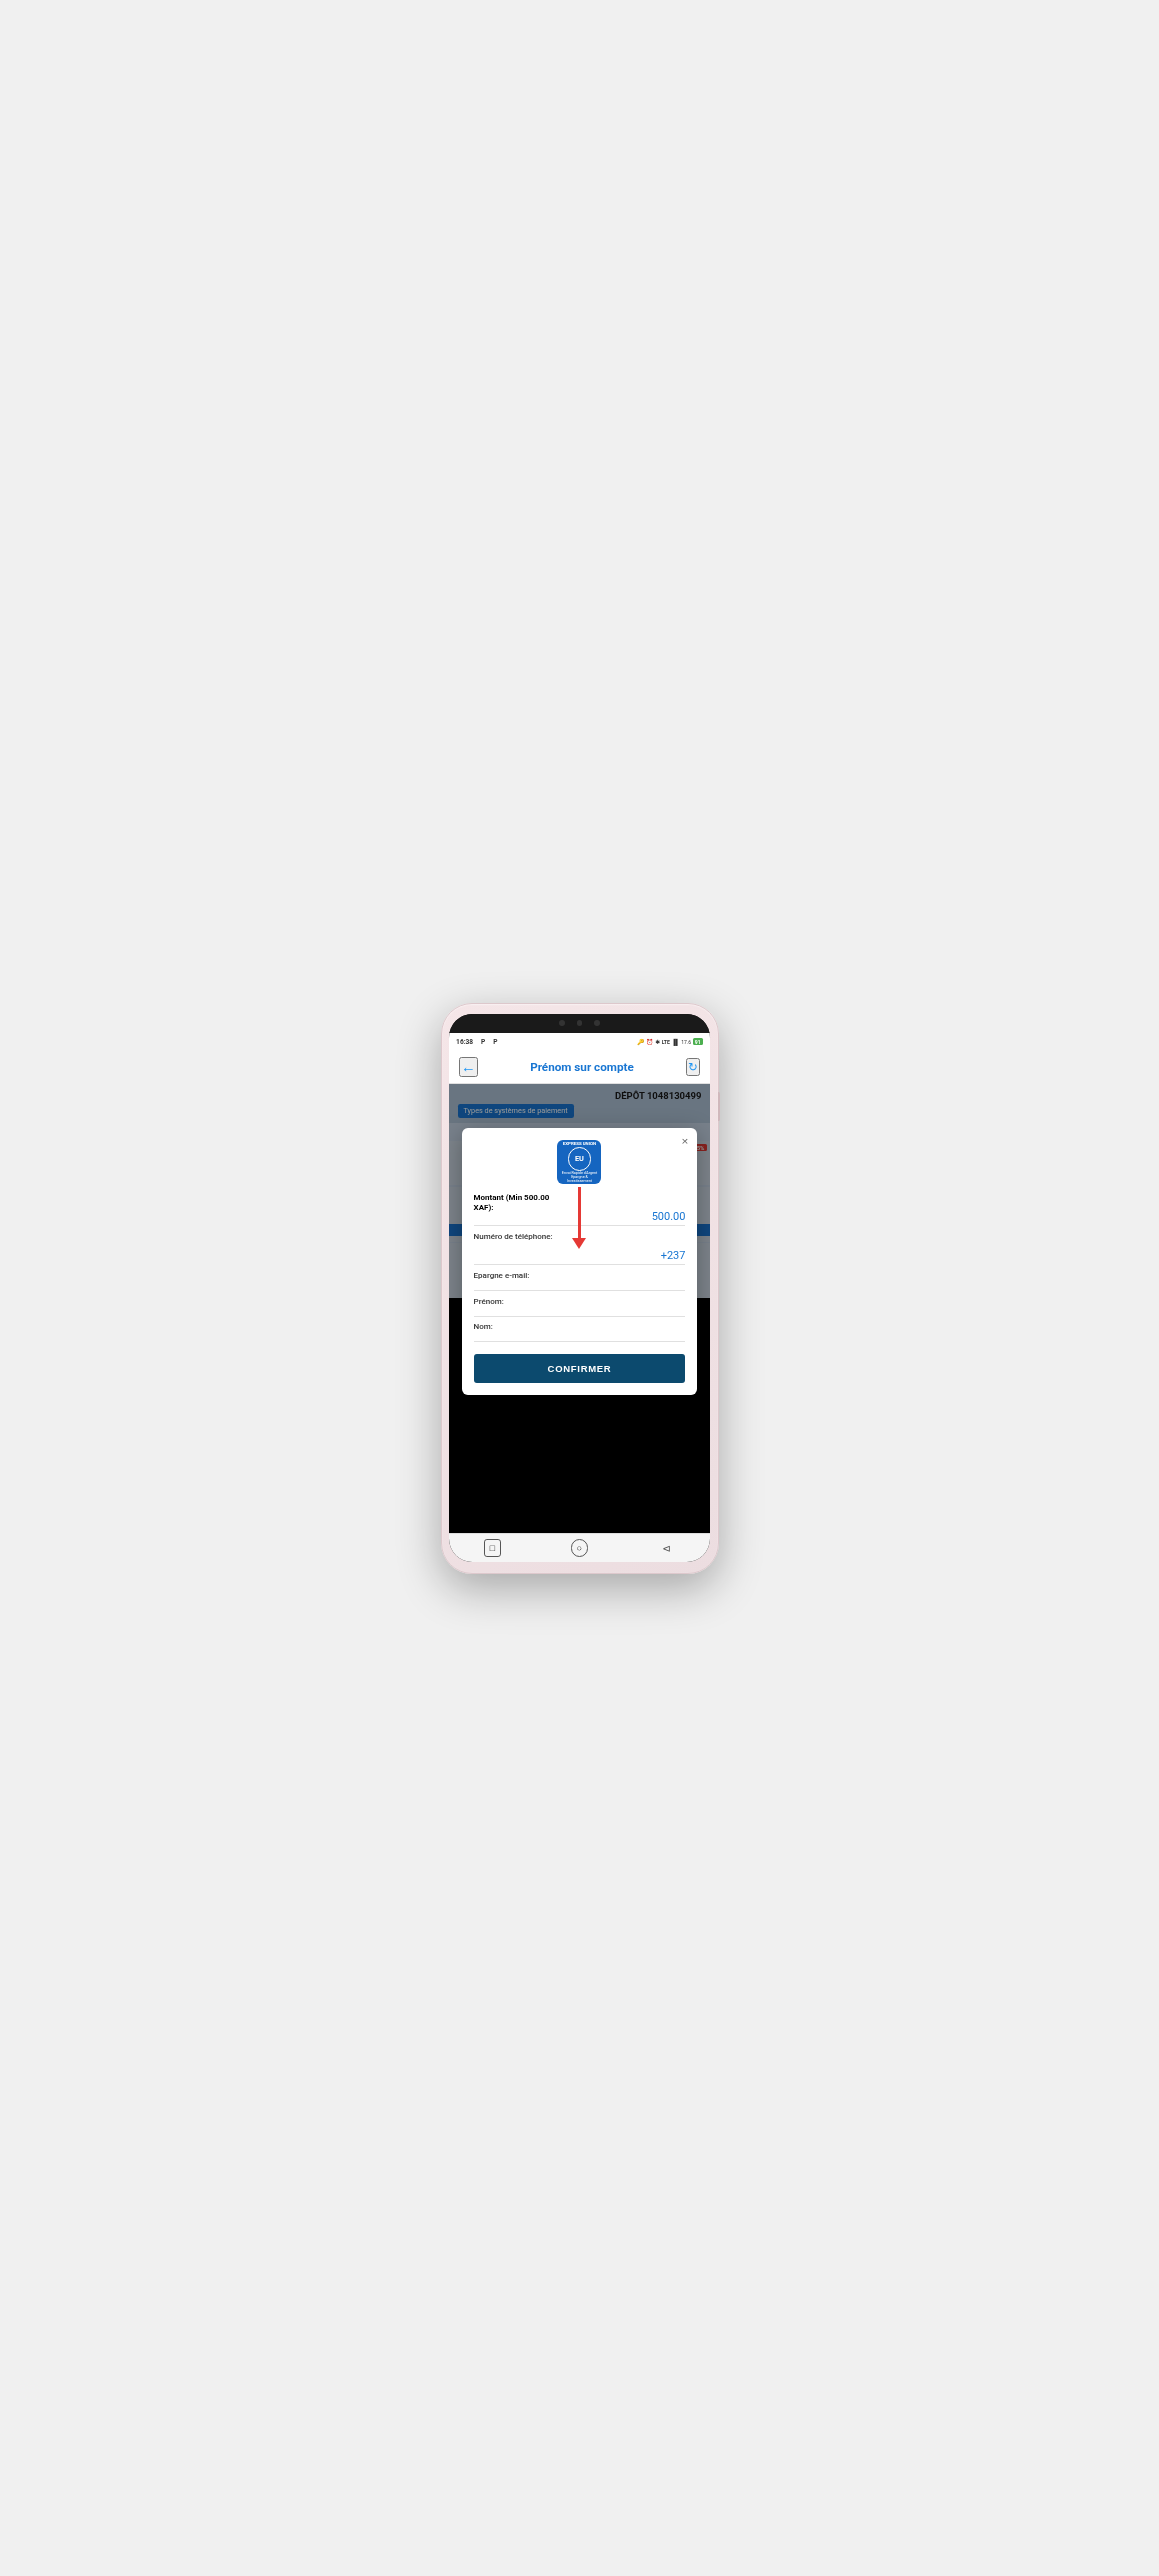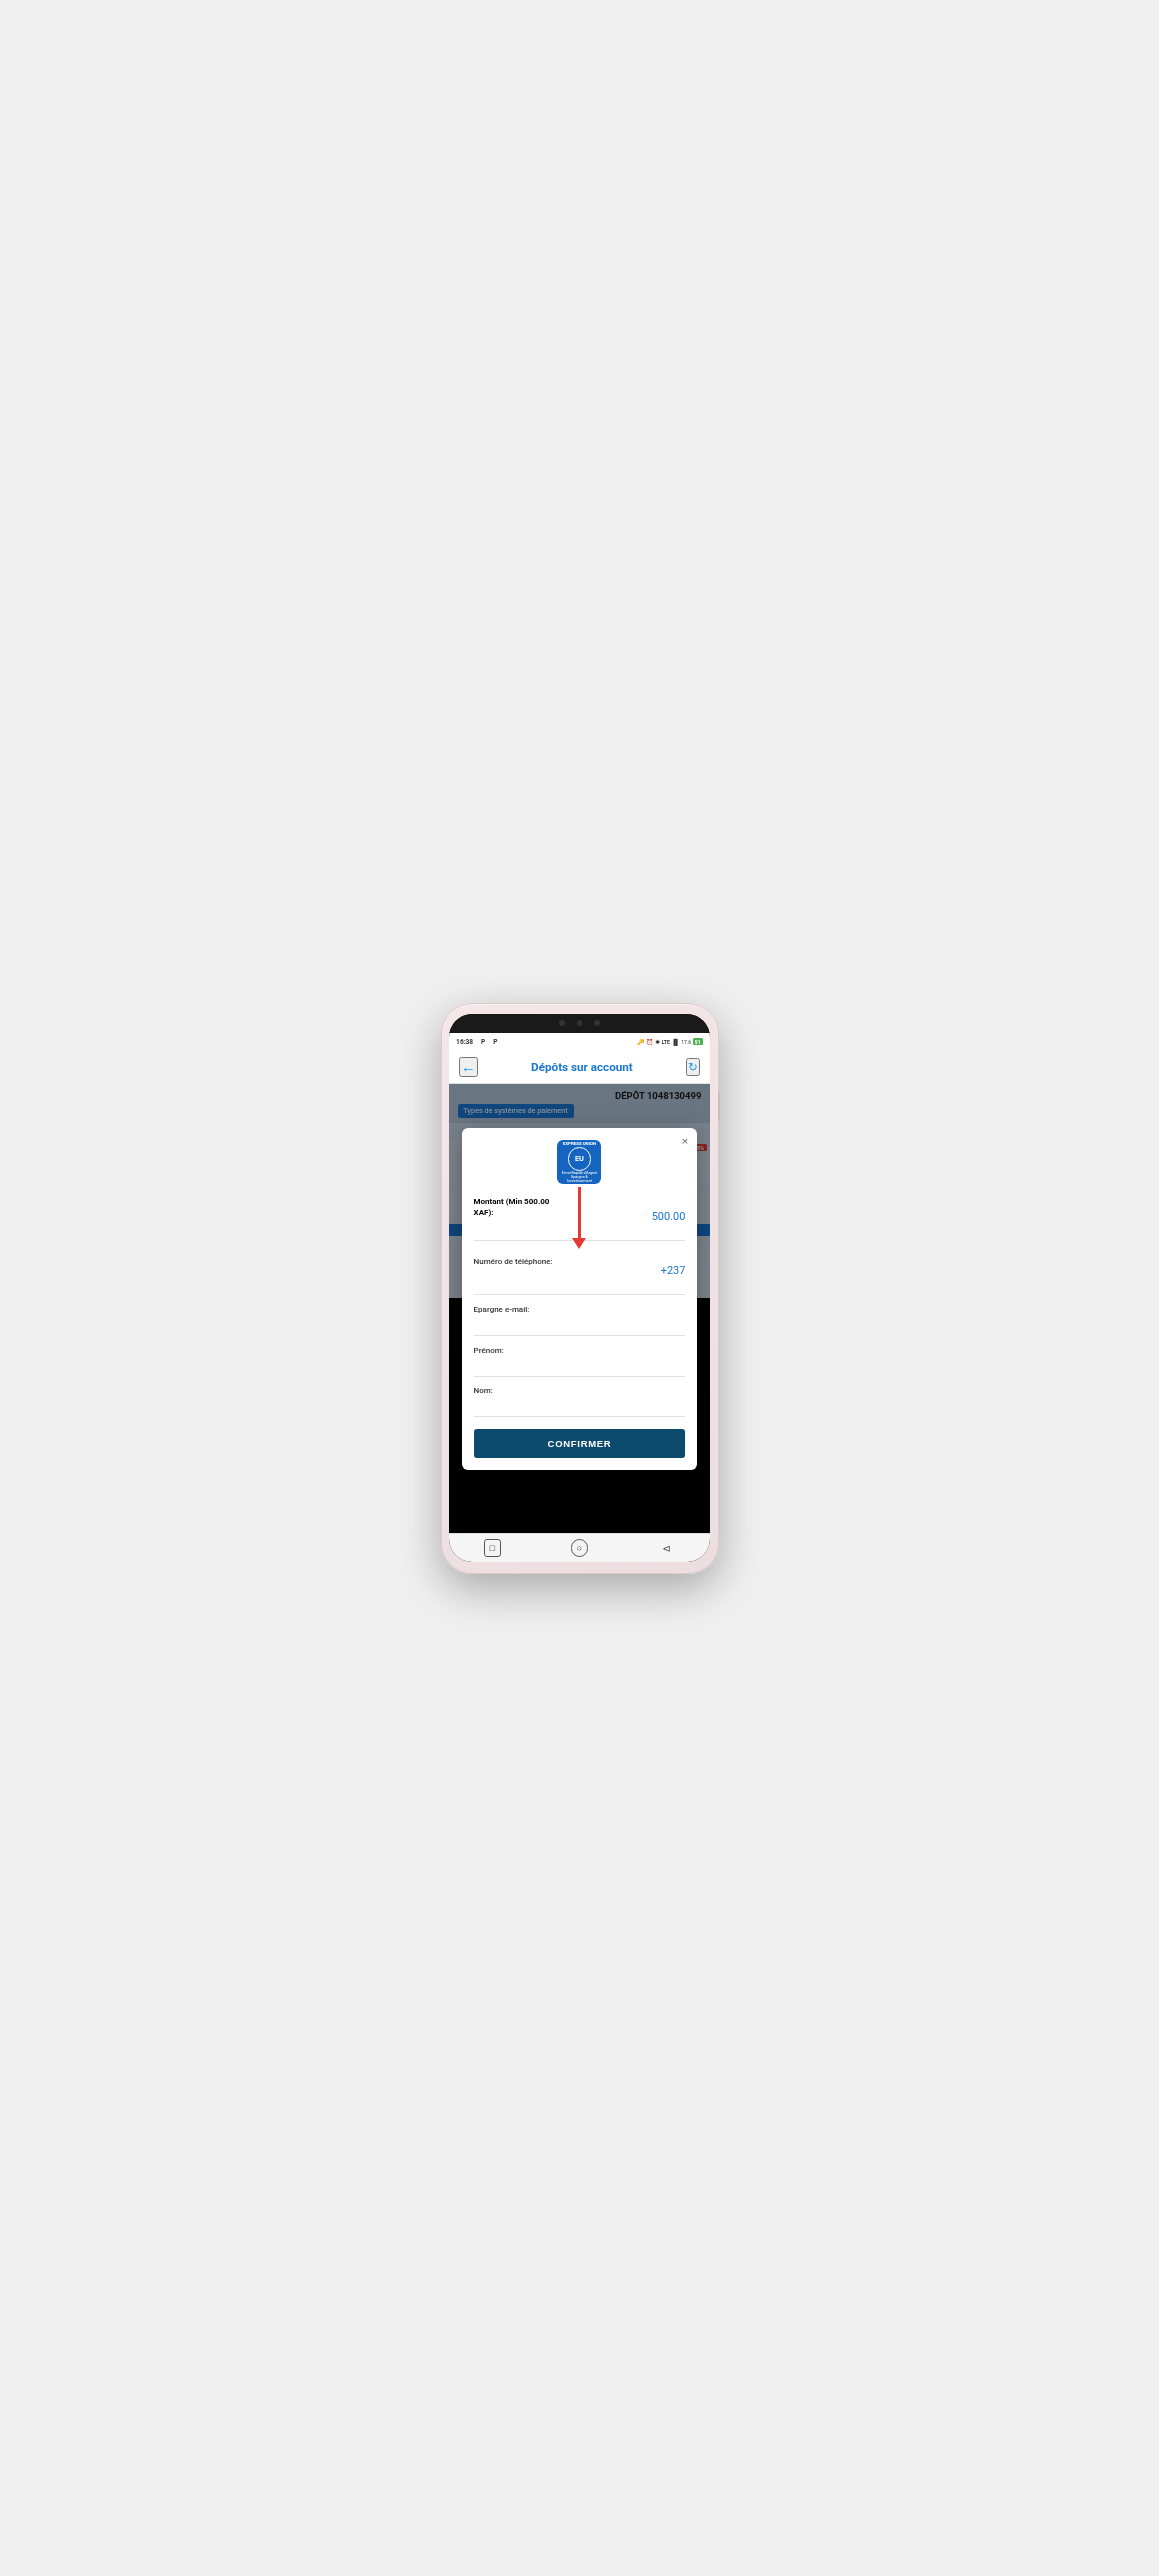--- a/index.html
+++ b/index.html
@@ -267,24 +267,23 @@
     .eu-globe::before {
       content: 'EU';
       color: #fff;
       font-weight: bold;
       font-size: 7.3px;
     }
 
     
     .form-row {
       display: flex;
-      align-items: center;
       margin-bottom: 5.9px;
       border-bottom: 0.7px solid #e0e0e0;
-      padding-bottom: 17px;
+      padding-bottom: 2px;
     }
 
     .form-label {
       font-size: 8px;
       color: #333;
       font-weight: 500;
       min-width: 84px;
     }
 
     .form-label-bold {
@@ -500,21 +499,21 @@
         <span>
           <span class="battery-badge">
             <span>91</span>
           </span>
         </span>
       </div>
     </div>
 
     <div class="nav-bar">
       <button class="nav-back">←</button>
-      <span class="nav-title">Dépôts sur account</span>
+      <span class="nav-title">Prénom sur compte</span>
       <button class="nav-refresh">↻</button>
     </div>
 
     <div class="main-area">
 
       <div class="deposit-header">
         <div class="deposit-title">DÉPÔT 1048130499</div>
         <span class="payment-type-badge">Types de systèmes de paiement</span>
       </div>
 

